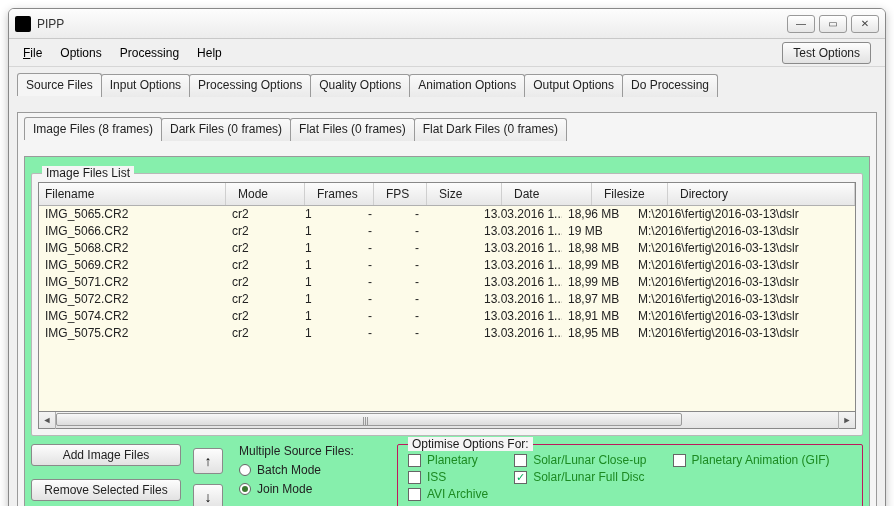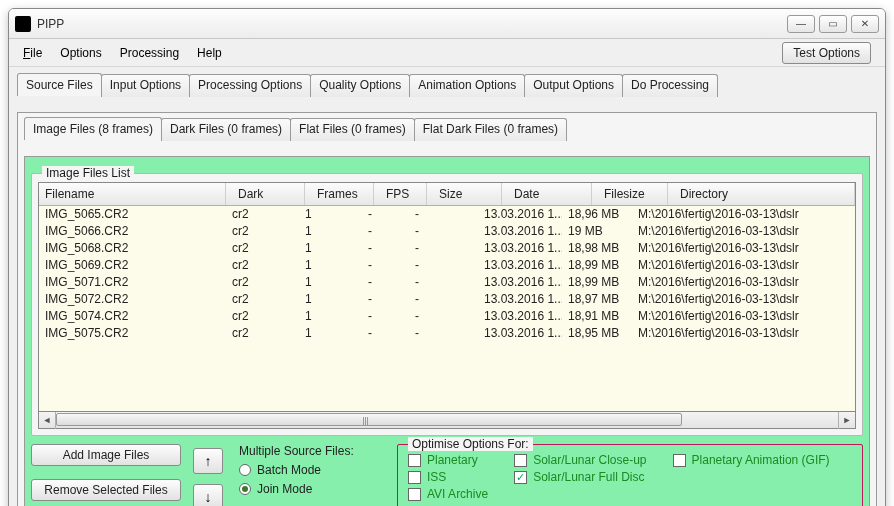--- a/index.html
+++ b/index.html
@@ -116,21 +116,21 @@
           <div class="tab">Flat Dark Files (0 frames)</div>
         </div>
 
       <div class="tab-body" style="background:#86efac;border-top:1px solid #9a9a9a;padding:6px;">
         <div class="group">
           <span class="group-title">Image Files List</span>
 
           <div class="table-wrap">
             <div class="thead" id="thead">
                 <div class="th col-filename">Filename</div>
-                <div class="th col-type">Dark</div>
+                <div class="th col-type">Mode</div>
                 <div class="th col-frames">Frames</div>
                 <div class="th col-fps">FPS</div>
                 <div class="th col-size">Size</div>
                 <div class="th col-date">Date</div>
                 <div class="th col-filesize">Filesize</div>
                 <div class="th col-dir">Directory</div>
               </div>
             <div class="tbody" id="tbody">
                 <div class="tr">
                   <div class="td col-filename">IMG_5065.CR2</div>

